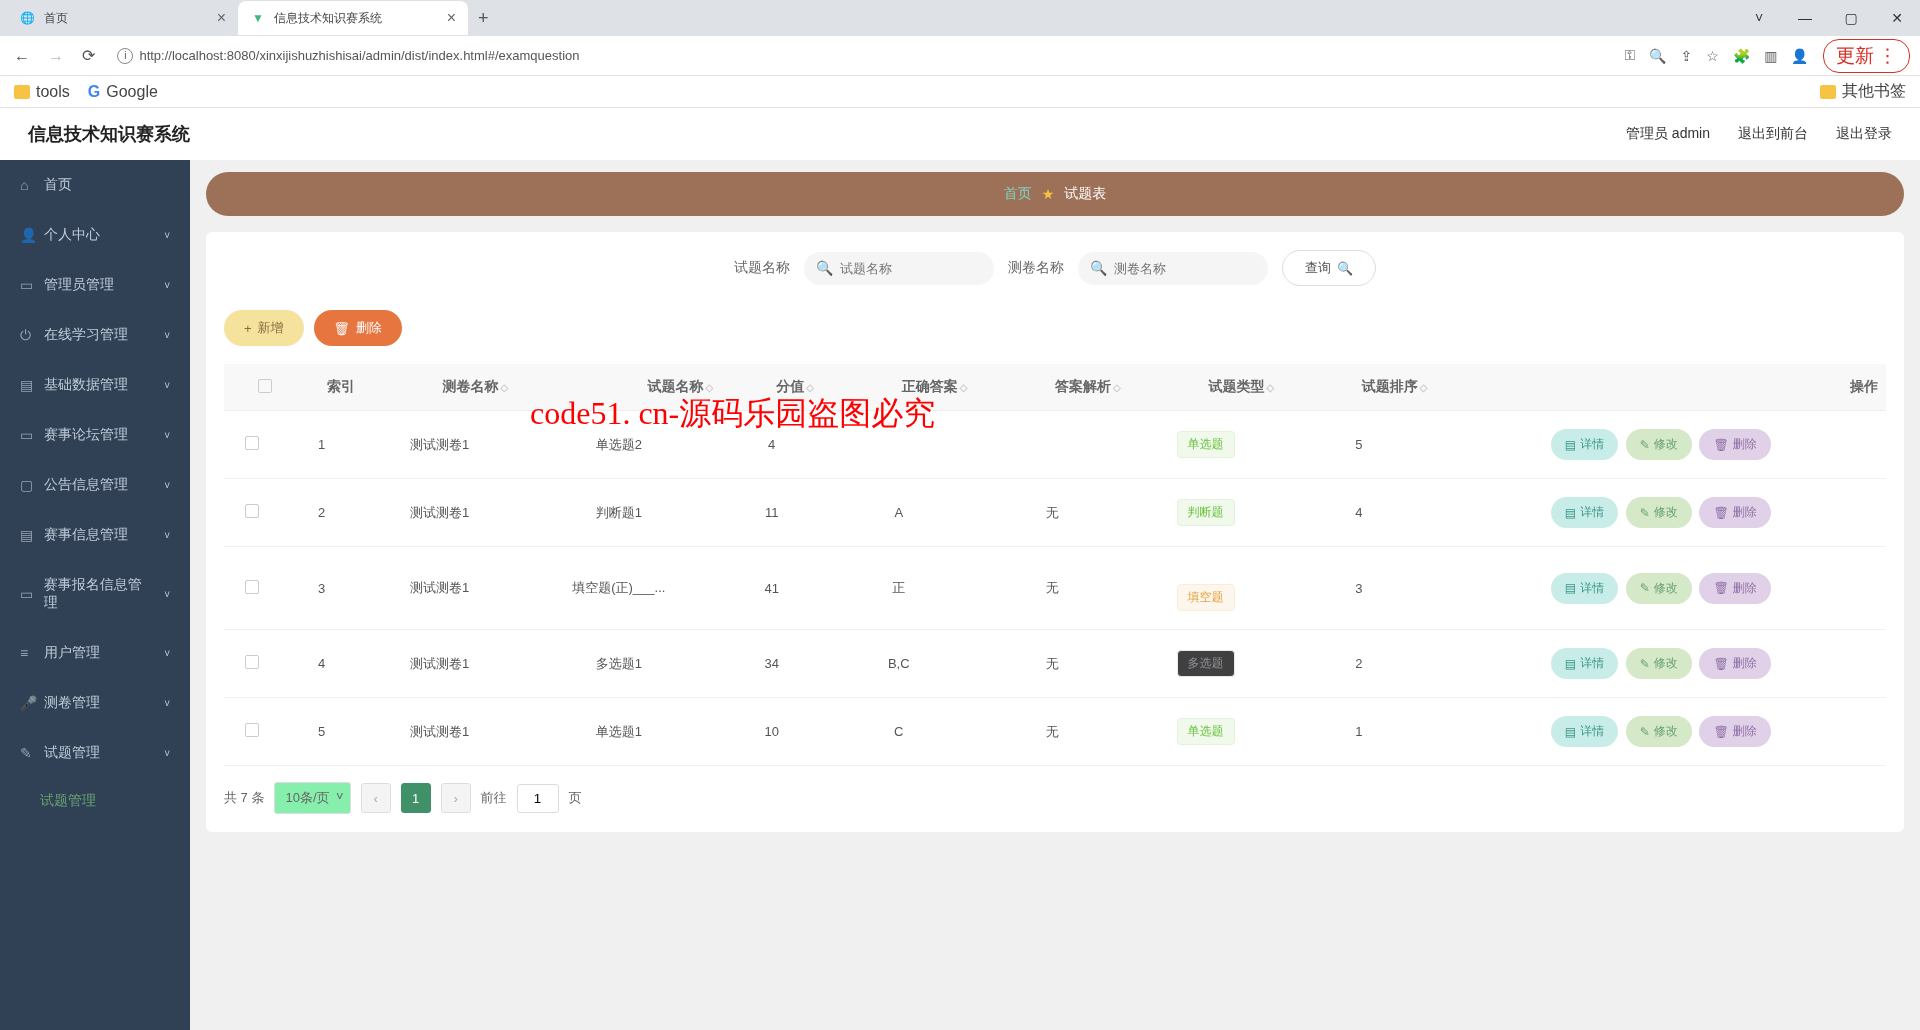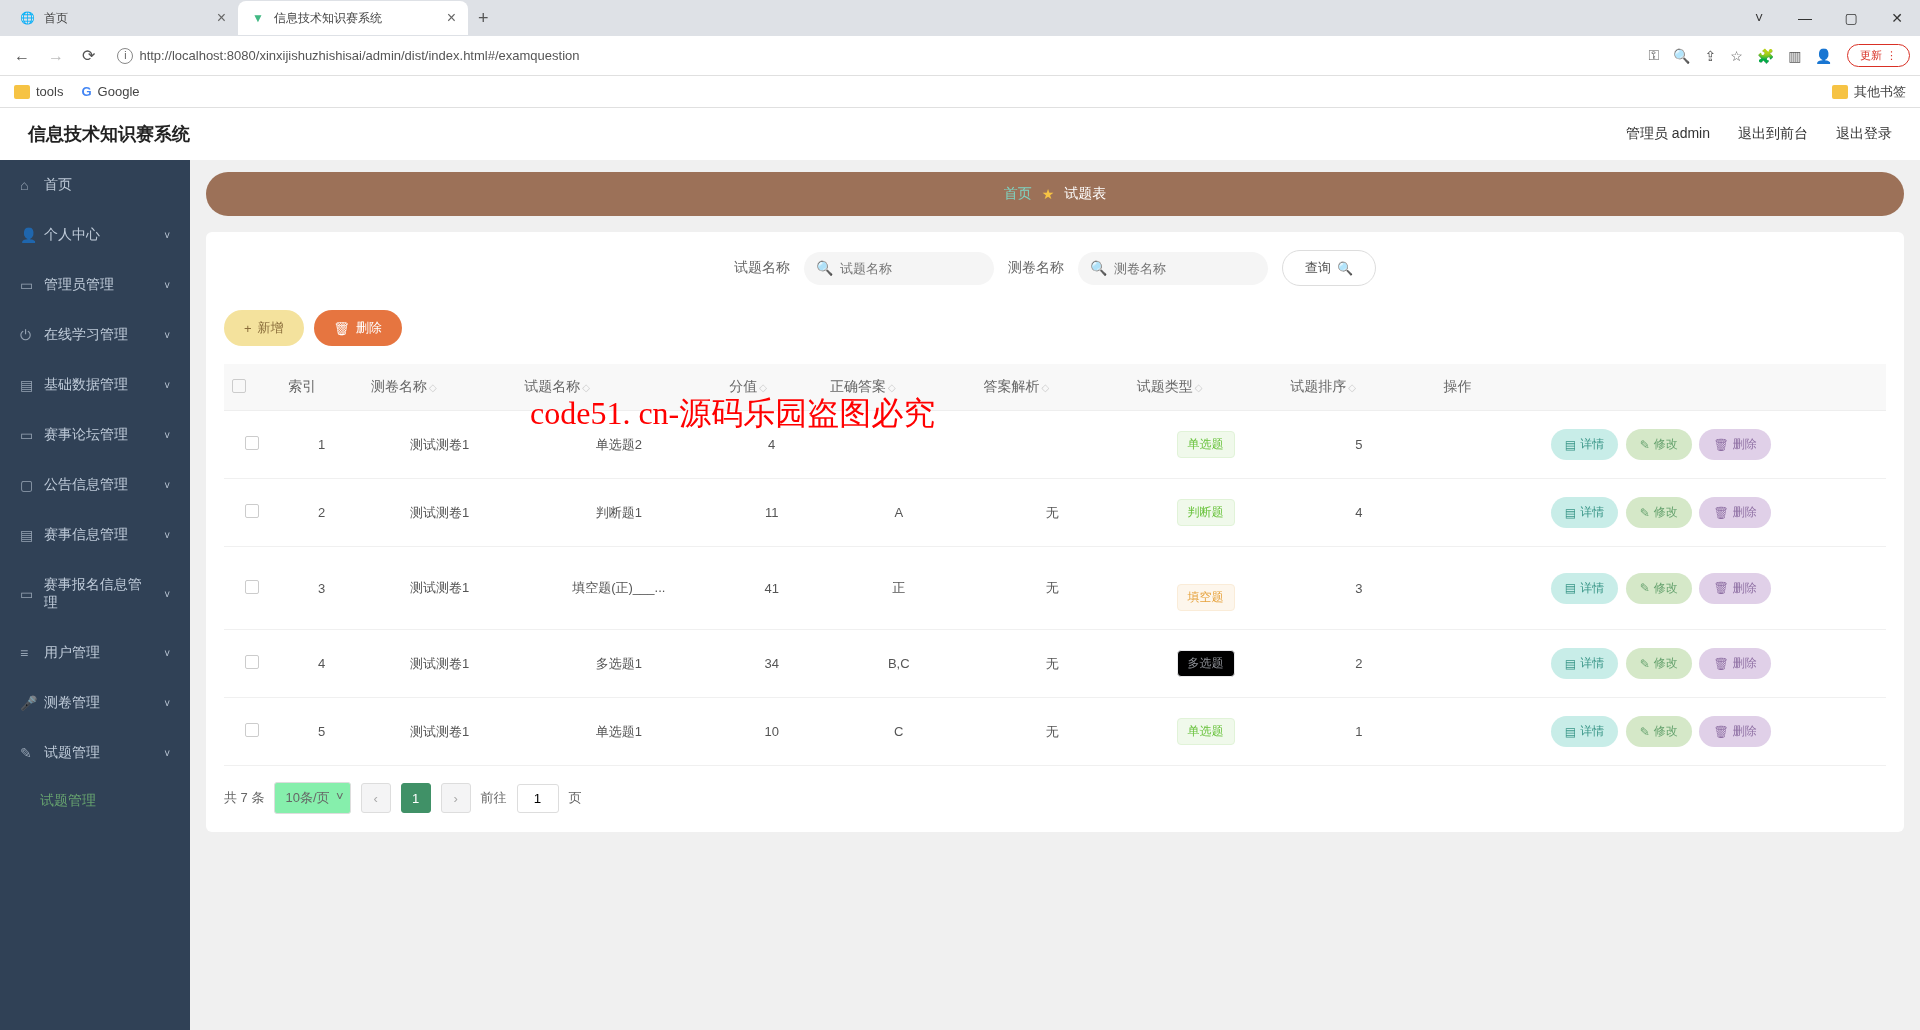--- a/index.html
+++ b/index.html
@@ -15,23 +15,23 @@
 .new-tab { padding: 0 10px; color: #555; cursor: pointer; font-size: 18px; }
 .win-controls { margin-left: auto; display: flex; }
 .win-controls span { width: 46px; text-align: center; font-size: 14px; color: #333; cursor: pointer; }
 
 .addr-row { display: flex; align-items: center; height: 40px; background: #fff; padding: 0 10px; gap: 10px; border-bottom: 1px solid #e0e0e0; }
 .addr-row .nav-btn { color: #555; cursor: pointer; padding: 4px; font-size: 16px; }
 .url-bar { flex: 1; display: flex; align-items: center; gap: 6px; color: #555; font-size: 13px; padding: 6px 8px; }
 .url-bar .info-ic { border: 1px solid #888; border-radius: 50%; width: 16px; height: 16px; display: inline-flex; align-items: center; justify-content: center; font-size: 10px; }
 .addr-icons { display: flex; gap: 14px; color: #555; align-items: center; }
 .addr-icons span { cursor: pointer; }
-.update-btn { border: 1px solid #d93025; color: #d93025; border-radius: 16px; padding: 3px 12px; font-size: 11px; cursor: pointer; display: flex; align-items: center; gap: 4px; }
-
-.bookmarks-row { display: flex; align-items: center; height: 32px; background: #fff; padding: 0 14px; gap: 18px; font-size: 13px; color: #444; border-bottom: 1px solid #e0e0e0; }
+.update-btn { border: 1px solid #d93025; color: #d93025; border-radius: 16px; padding: 3px 12px; font-size: 19px; cursor: pointer; display: flex; align-items: center; gap: 4px; }
+
+.bookmarks-row { display: flex; align-items: center; height: 32px; background: #fff; padding: 0 14px; gap: 18px; font-size: 16px; color: #444; border-bottom: 1px solid #e0e0e0; }
 .bookmarks-row .bm-item { display: flex; align-items: center; gap: 6px; cursor: pointer; }
 .bookmarks-row .bm-right { margin-left: auto; text-align: center; }
 .folder-ic { width: 16px; height: 14px; background: #f6c344; border-radius: 2px; display: inline-block; }
 
 
 .app-header { background: #fff; height: 52px; display: flex; align-items: center; padding: 0 28px; }
 .app-title { font-size: 18px; font-weight: 700; color: #222; }
 .header-right { margin-left: auto; display: flex; gap: 28px; font-size: 14px; color: #333; }
 .header-right span { cursor: pointer; }
 
@@ -59,28 +59,28 @@
 .search-input .sic { position: absolute; left: 12px; top: 50%; transform: translateY(-50%); color: #aaa; }
 .query-btn { border: 1px solid #ddd; background: #fff; border-radius: 20px; padding: 8px 22px; cursor: pointer; color: #555; font-size: 13px; display: flex; align-items: center; gap: 6px; }
 
 .action-row { display: flex; gap: 10px; margin-bottom: 18px; }
 .btn { border: none; border-radius: 20px; padding: 9px 20px; cursor: pointer; font-size: 13px; display: flex; align-items: center; gap: 6px; }
 .btn-add { background: #f4e29d; color: #8a6d3b; }
 .btn-del-top { background: #e67540; color: #fff; }
 
 table { width: 100%; border-collapse: collapse; }
 thead tr { background: #f8f8f8; }
-th { padding: 14px 8px; color: #666; font-weight: 400; font-size: 14px; text-align: left; border-bottom: 1px solid #eee; }
+th { padding: 14px 8px; color: #666; font-weight: 700; font-size: 14px; text-align: right; border-bottom: 1px solid #eee; }
 th .sort { color: #ccc; font-size: 10px; margin-left: 2px; display: inline-block; }
 td { padding: 18px 8px; text-align: center; border-bottom: 1px solid #f0f0f0; color: #555; font-size: 13px; }
 .chk { width: 14px; height: 14px; border: 1px solid #ccc; border-radius: 2px; display: inline-block; cursor: pointer; }
 
 .tag { display: inline-block; padding: 4px 10px; border-radius: 4px; font-size: 12px; border: 1px solid; }
 .tag-green { background: #f0f9eb; color: #67c23a; border-color: #e1f3d8; }
-.tag-gray { background: #000000; color: #909399; border-color: #e9e9eb; }
+.tag-gray { background: #404040; color: #909399; border-color: #e9e9eb; }
 .tag-orange { background: #fdf6ec; color: #e6a23c; border-color: #faecd8; margin-top: 19px; }
 
 .op-btn { display: inline-flex; align-items: center; gap: 4px; border: none; border-radius: 16px; padding: 7px 14px; cursor: pointer; font-size: 12px; margin: 0 2px; }
 .op-detail { background: #c8ede8; color: #3a9688; }
 .op-edit { background: #d5e8c8; color: #67a36f; }
 .op-delete { background: #e0d0e8; color: #8e6fa3; }
 
 .pagination { display: flex; align-items: center; gap: 10px; margin-top: 16px; color: #666; font-size: 13px; }
 .pg-select { border: 1px solid #ddd; padding: 6px 20px 6px 10px; border-radius: 3px; background: #86efac; position: relative; cursor: pointer; }
 .pg-btn { width: 30px; height: 30px; border: 1px solid #ddd; background: #f4f4f5; border-radius: 3px; display: flex; align-items: center; justify-content: center; cursor: pointer; color: #aaa; }

